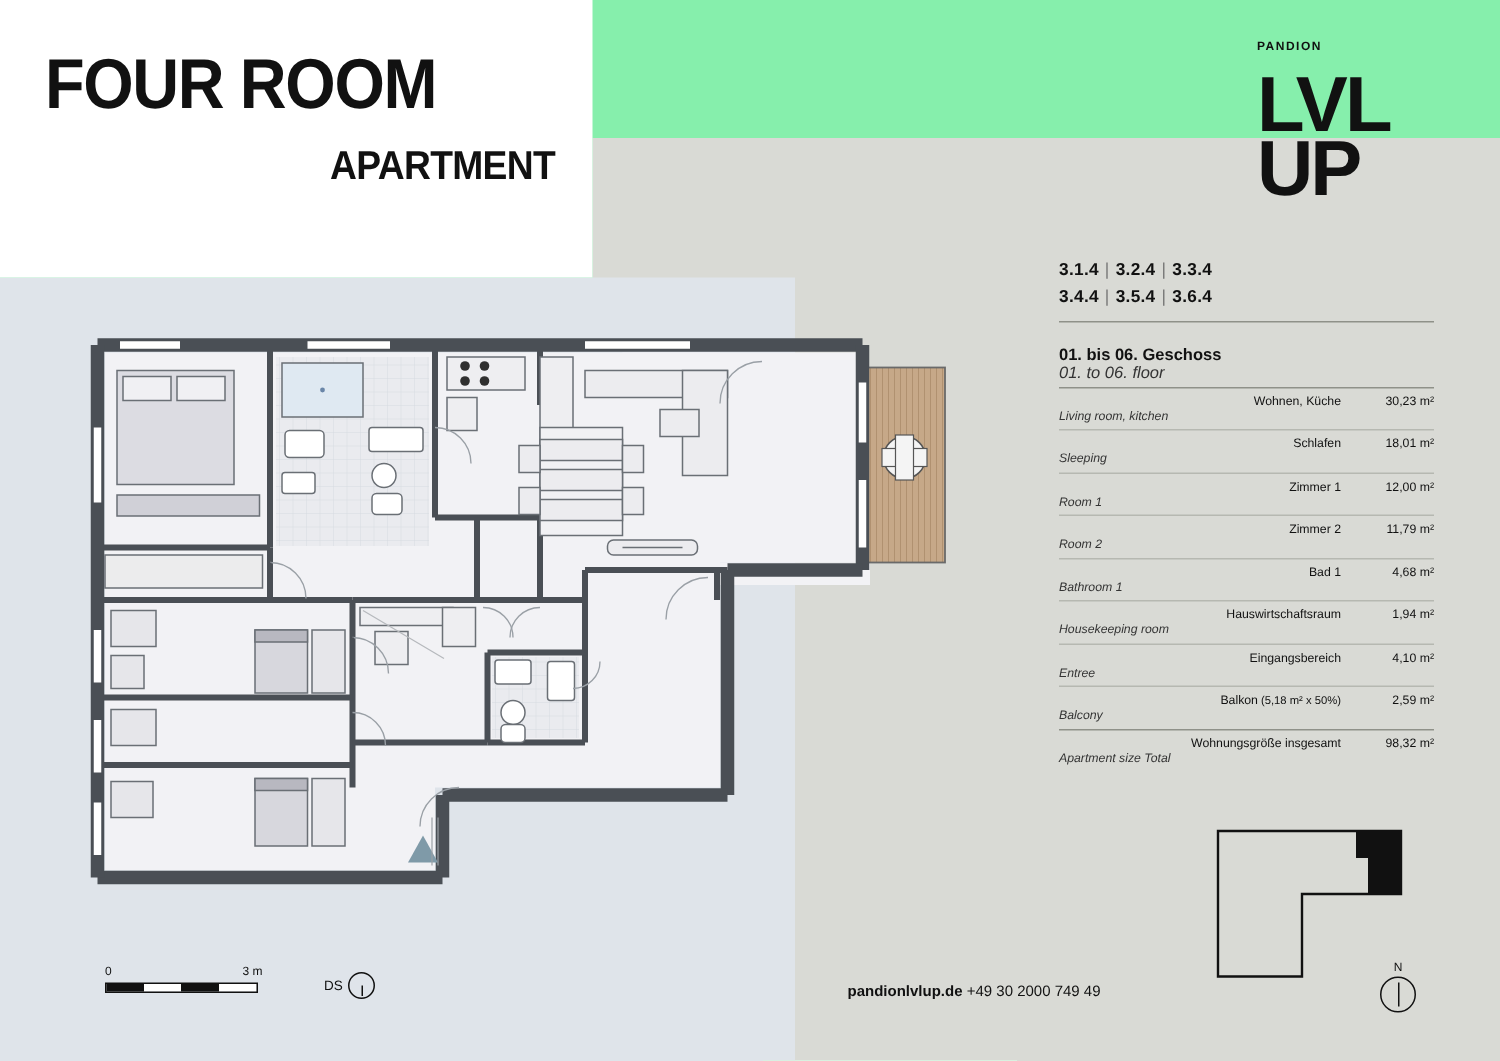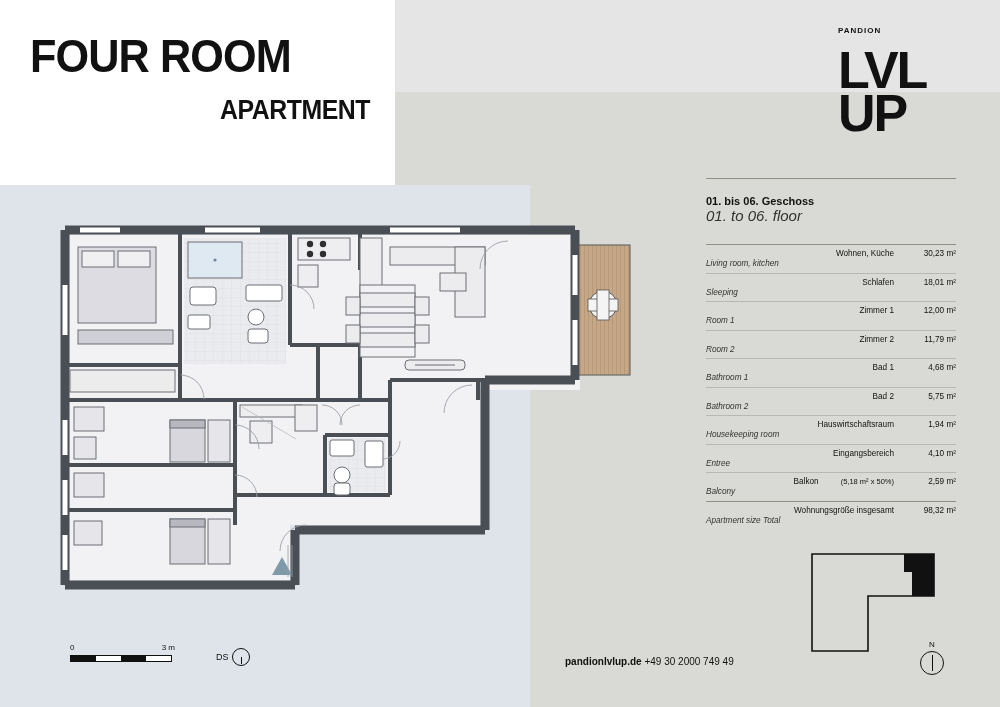--- a/index.html
+++ b/index.html
@@ -8,21 +8,21 @@
     background: #ffffff;
   }
   body {
     font-family: "Liberation Sans", sans-serif;
     -webkit-font-smoothing: antialiased;
   }
   .page {
     position: relative;
     width: 1000px;
     height: 707px;
-    background: #e5e5e5;
+    background: #86efac;
     overflow: hidden;
   }
 
   
   .bg-grey-right {
     position: absolute;
     left: 395px;
     top: 92px;
     width: 605px;
     height: 615px;
@@ -111,36 +111,36 @@
     font-weight: bold;
     line-height: 1.55;
     letter-spacing: 0.2px;
   }
   .unit-codes .sep { font-weight: normal; color: #777; padding: 0 4px; }
   .rule {
     border-bottom: 1px solid #8f9189;
     margin: 6px 0 6px 0;
   }
   .floor-de { font-size: 11px; font-weight: bold; margin-top: 16px; }
-  .floor-en { font-size: 15px; font-style: italic; color: #333; margin-bottom: 20px; }
+  .floor-en { font-size: 11px; font-style: italic; color: #333; margin-bottom: 3px; }
 
   table.areas {
     width: 100%;
     border-collapse: collapse;
     font-size: 8.2px;
   }
   table.areas td {
     padding: 4px 0 3px 0;
     border-top: 1px solid #b6b8b1;
     vertical-align: top;
   }
   table.areas tr:first-child td { border-top: 1px solid #8f9189; }
   .row-name-de { color: #111; display: block; line-height: 1.25; text-align: right; }
   .row-name-en { color: #333; font-style: italic; display: block; line-height: 1.25; }
-  .row-note { font-size: 7.5px; color: #111; padding-left: 22px; font-style: normal; }
+  .row-note { font-size: 7.5px; color: #111; padding-left: 2px; font-style: normal; }
   td.val {
     text-align: right;
     white-space: nowrap;
     width: 62px;
     font-size: 8.2px;
   }
   tr.total td { border-top: 1px solid #8f9189; }
   tr.total .row-name-de { font-weight: normal; }
 
   
@@ -426,20 +426,28 @@
 
       <g stroke="#9aa0a6" stroke-width="0.8" fill="none">
         <line x1="228" y1="320" x2="228" y2="352"></line>
         <line x1="232" y1="320" x2="232" y2="352"></line>
       </g>
     </svg>
   </div>
 
   <div class="info-panel">
 
+    <div class="unit-codes">
+      <div>
+        <span>3.1.4</span><span class="sep">|</span><span>3.2.4</span><span class="sep">|</span><span>3.3.4</span>
+      </div>
+      <div>
+        <span>3.4.4</span><span class="sep">|</span><span>3.5.4</span><span class="sep">|</span><span>3.6.4</span>
+      </div>
+    </div>
 
     <div class="rule"></div>
 
     <div class="floor-de">01. bis 06. Geschoss</div>
     <div class="floor-en">01. to 06. floor</div>
 
     <table class="areas">
       <tbody>
         <tr>
           <td>
@@ -468,27 +476,20 @@
             <span class="row-name-en">Room 2</span>
           </td>
           <td class="val">11,79 m²</td>
         </tr>
         <tr>
           <td>
             <span class="row-name-de">Bad 1</span>
             <span class="row-name-en">Bathroom 1</span>
           </td>
           <td class="val">4,68 m²</td>
-        </tr>
-        <tr>
-          <td>
-            <span class="row-name-de">Bad 2</span>
-            <span class="row-name-en">Bathroom 2</span>
-          </td>
-          <td class="val">5,75 m²</td>
         </tr>
         <tr>
           <td>
             <span class="row-name-de">Hauswirtschaftsraum</span>
             <span class="row-name-en">Housekeeping room</span>
           </td>
           <td class="val">1,94 m²</td>
         </tr>
         <tr>
           <td>

